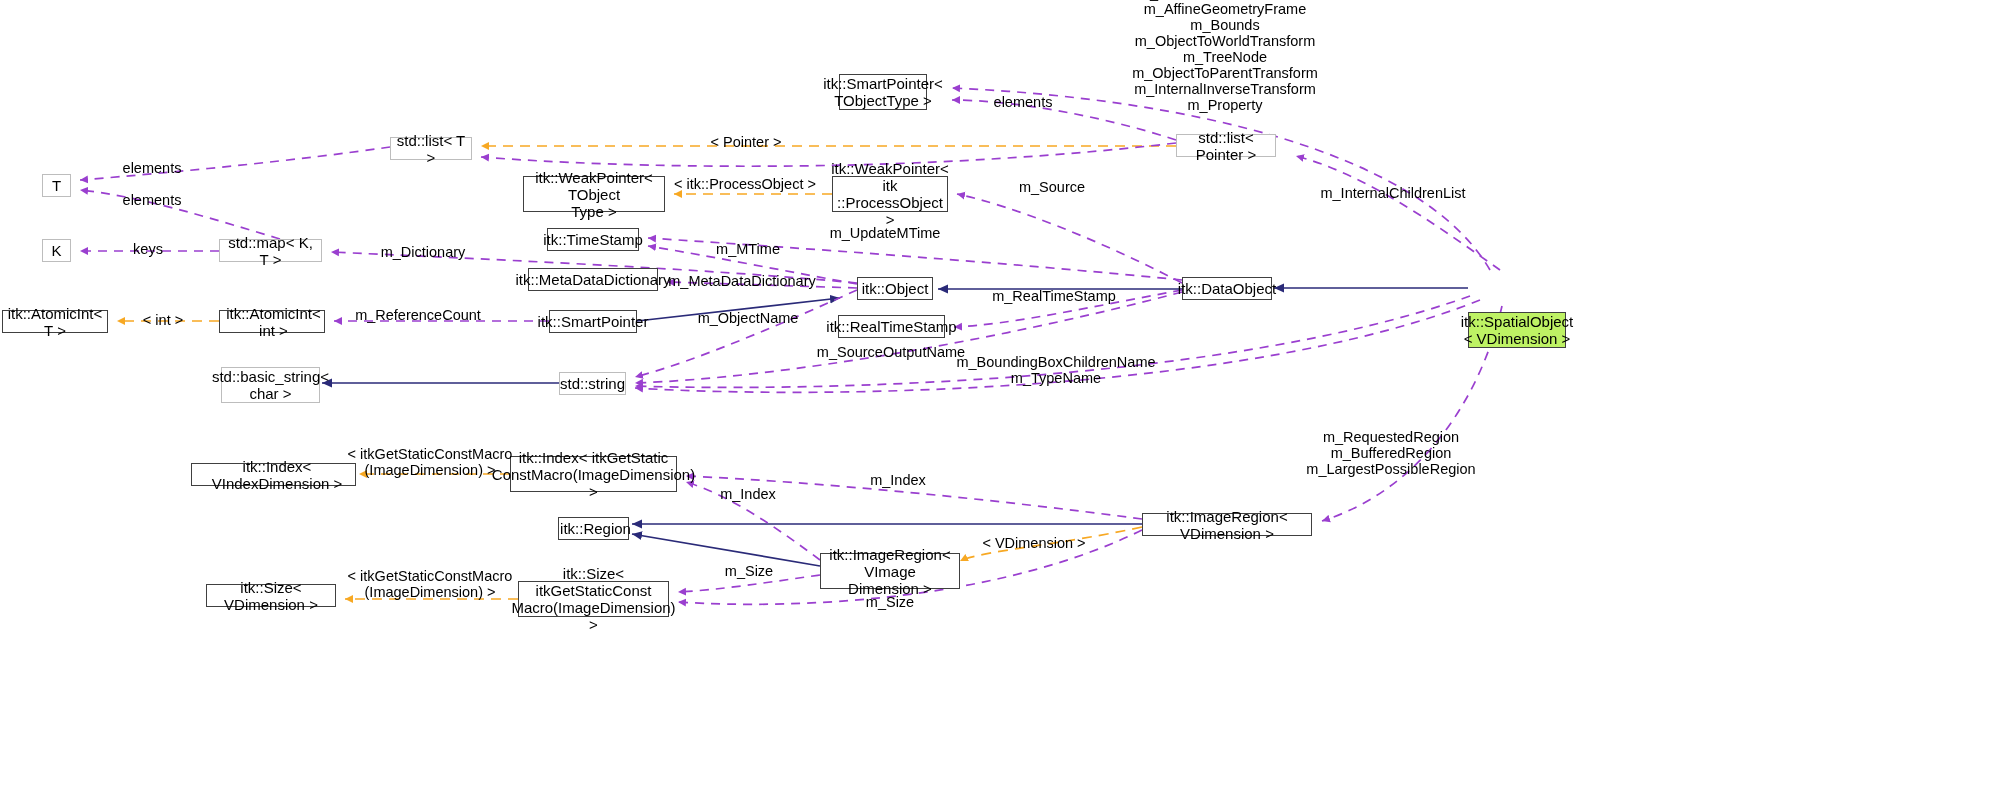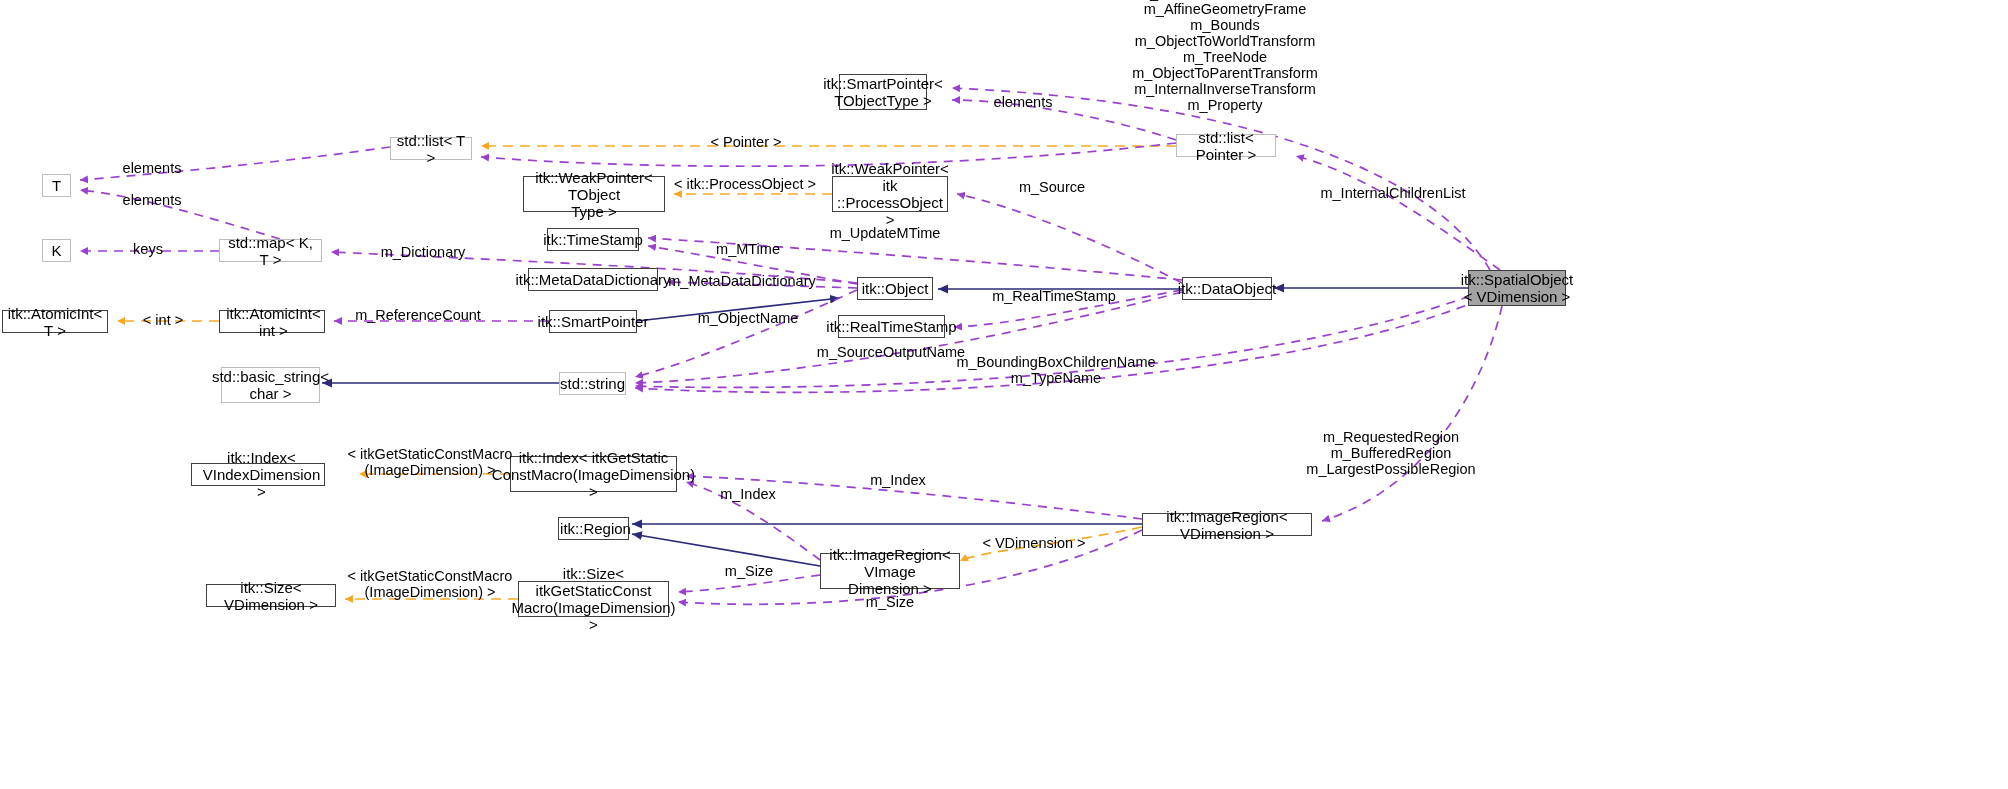--- a/index.html
+++ b/index.html
@@ -38,21 +38,22 @@
     white-space: pre-line;
   }
   .node.strong {
     border: 1.6px solid #404040;
   }
   .node.light {
     border: 1.2px solid #bdbdbd;
   }
   .node.focus {
     border: 1.6px solid #404040;
-    background: #a3a3a3;
+    background: #bef264;
+    margin-top: 42px;
   }
   .elabel {
     position: absolute;
     font-size: 14.5px;
     line-height: 16px;
     color: #000000;
     white-space: pre-line;
     text-align: center;
     transform: translate(-50%, -50%);
   }
@@ -180,21 +181,21 @@
 
   <div class="node strong" style="left:549px; top:310px; width:88px; height:23px;">itk::SmartPointer</div>
 
   <div class="node strong" style="left:838px; top:315px; width:107px; height:23px;">itk::RealTimeStamp</div>
 
   <div class="node light" style="left:221px; top:367px; width:99px; height:36px;">std::basic_string&lt;
 char &gt;</div>
 
   <div class="node light" style="left:559px; top:372px; width:67px; height:23px;">std::string</div>
 
-  <div class="node strong" style="left:191px; top:463px; width:134px; height:23px;padding-left:12px;">itk::Index&lt; VIndexDimension &gt;</div>
+  <div class="node strong" style="left:191px; top:463px; width:165px; height:23px;padding-left:12px;">itk::Index&lt; VIndexDimension &gt;</div>
 
   <div class="node strong" style="left:510px; top:456px; width:167px; height:36px;">itk::Index&lt; itkGetStatic
 ConstMacro(ImageDimension) &gt;</div>
 
   <div class="node strong" style="left:1142px; top:513px; width:170px; height:23px;">itk::ImageRegion&lt; VDimension &gt;</div>
 
   <div class="node strong" style="left:558px; top:517px; width:71px; height:23px;padding-left:9px;">itk::Region</div>
 
   <div class="node strong" style="left:820px; top:553px; width:140px; height:36px;">itk::ImageRegion&lt; VImage
 Dimension &gt;</div>

